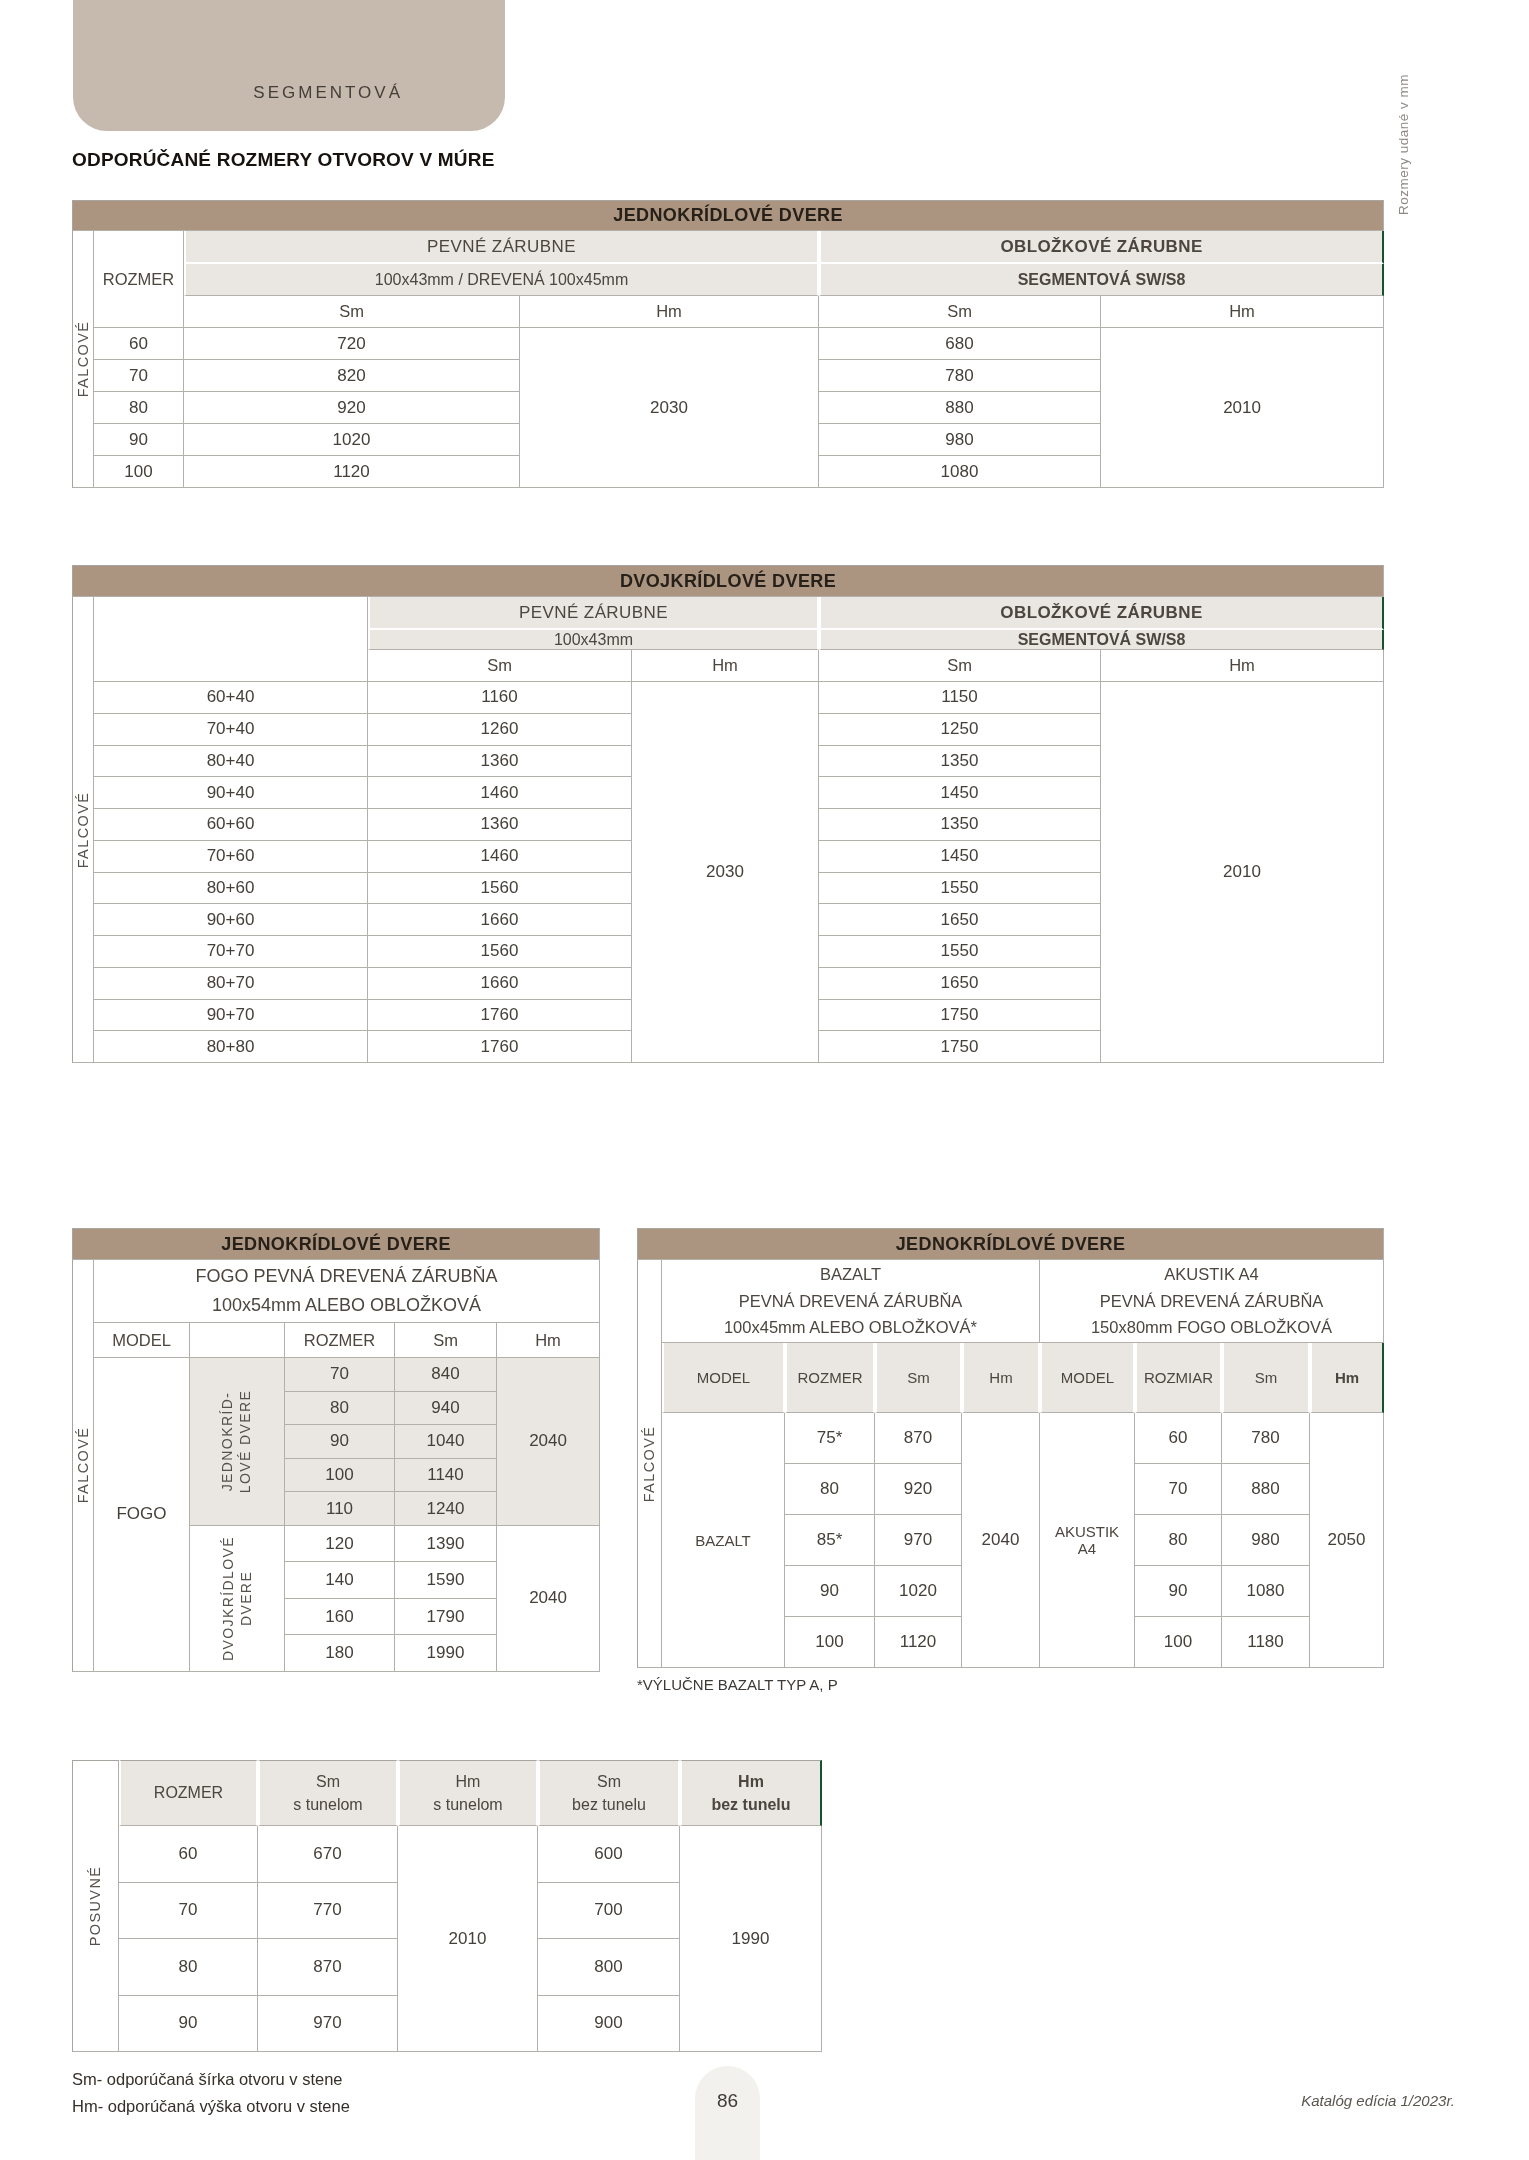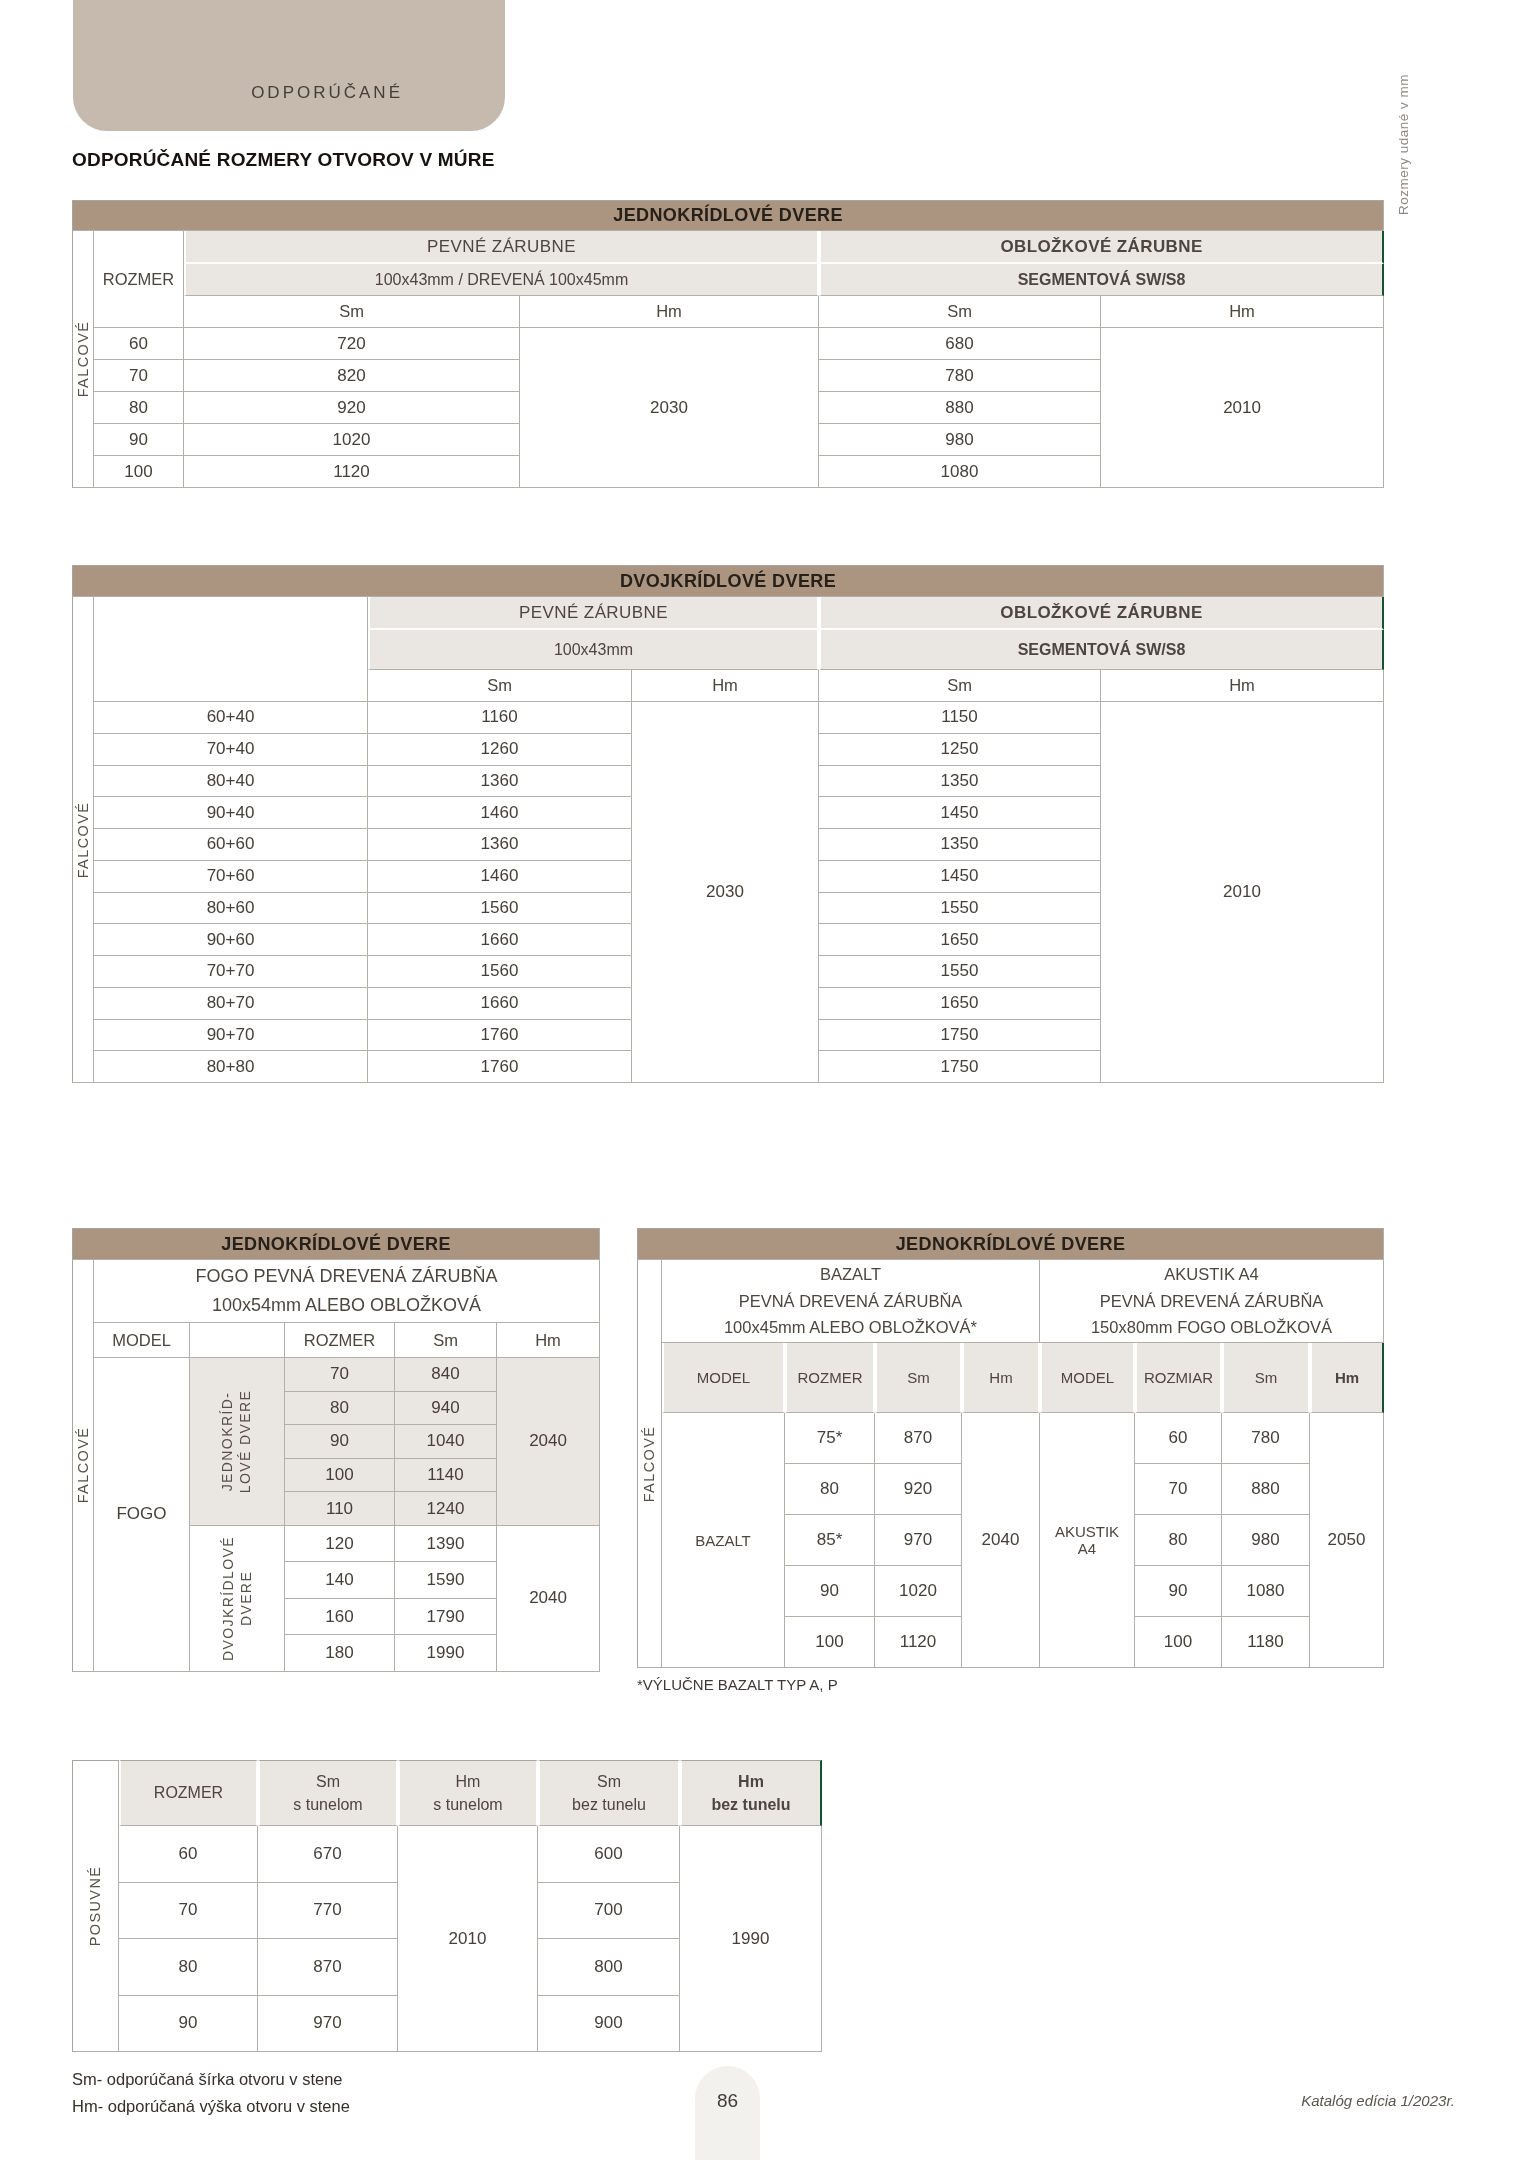--- a/index.html
+++ b/index.html
@@ -41,21 +41,21 @@
   .legend{left:72px;top:2066px;font-size:16.5px;color:#353029;line-height:27px;}
   .pagepill{left:695px;top:2066px;width:65px;height:94px;background:#f2f1ee;
             border-radius:33px 33px 0 0;display:flex;justify-content:center;align-items:flex-start;
             padding-top:24px;box-sizing:border-box;font-size:19px;color:#3f3b37;}
   .edition{right:74px;top:2092px;font-size:15px;font-style:italic;color:#5a554f;}
 </style>
 </head>
 <body>
 
 <div class="abs banner">
-  <div class="kicker">ODPORÚČANÉ</div>
+  <div class="kicker">SEGMENTOVÁ</div>
 </div>
 
 <div class="abs subtitle">ODPORÚČANÉ ROZMERY OTVOROV V MÚRE</div>
 <div class="abs sidenote">Rozmery udané v mm</div>
 
 <div class="abs" style="left:72px;top:200px;">
 <table style="width:1312px;">
   <colgroup>
         <col style="width:22px">
         <col style="width:90px">
@@ -136,21 +136,21 @@
   <tr style="height:33px;">
     <td rowspan="15" class="bl vcell">
             <div class="vlabel">
               <div>FALCOVÉ</div>
             </div>
           </td>
     <td rowspan="3"></td>
     <td colspan="2" class="gapv ghead">PEVNÉ ZÁRUBNE</td>
     <td colspan="2" class="gapv ghead er">OBLOŽKOVÉ ZÁRUBNE</td>
   </tr>
-  <tr style="height:40px;margin-left:26px;">
+  <tr style="height:20px;margin-left:26px;">
     <td colspan="2" class="gapv bb gsub">100x43mm</td>
     <td colspan="2" class="gapv bb er gsub">SEGMENTOVÁ SW/S8</td>
   </tr>
   <tr style="height:32px;">
     <td class="colhead">Sm</td>
     <td class="colhead">Hm</td>
     <td class="colhead">Sm</td>
     <td class="colhead">Hm</td>
   </tr>
   <tr style="height:31.75px;">

